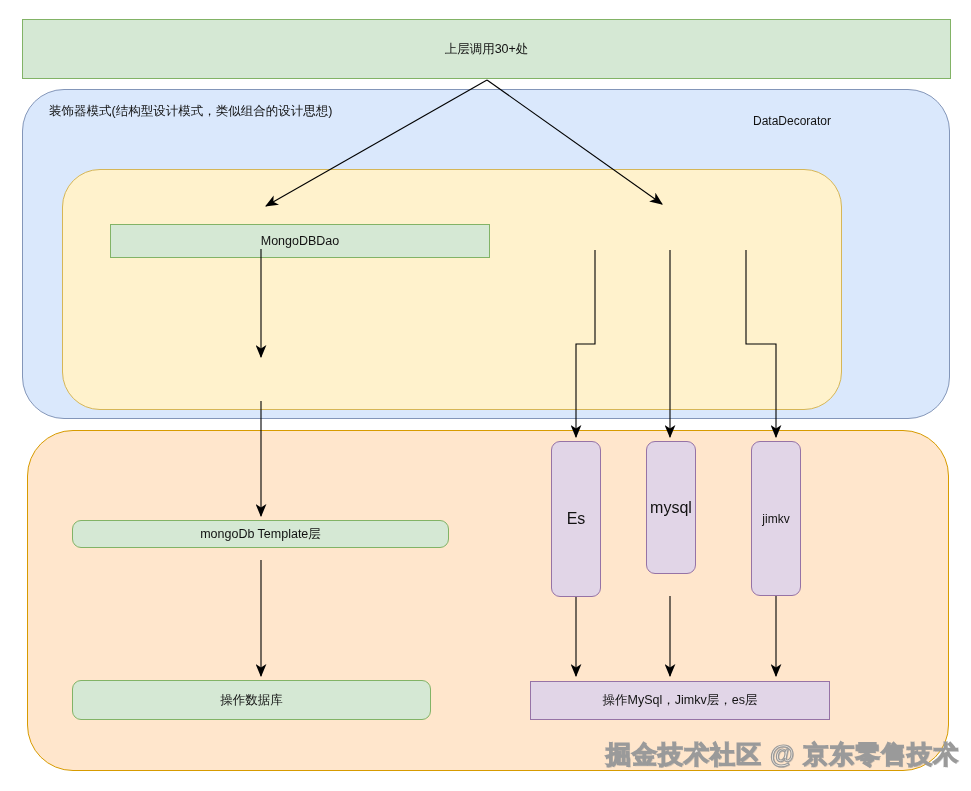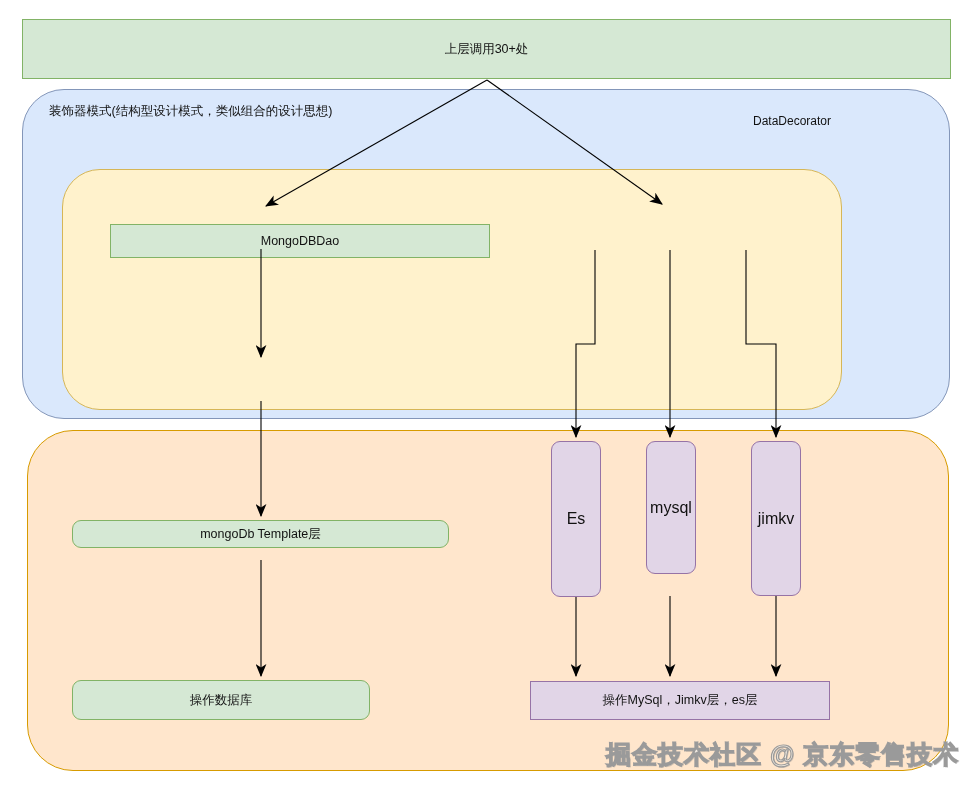--- a/index.html
+++ b/index.html
@@ -52,24 +52,24 @@
   .purple{
     background:var(--purple-fill,#e1d5e7);
     border:1px solid var(--purple-border,#9673a6);
   }
   .rounded{border-radius:9px;}
   .node-top     {left:22px; top:19px; width:929px;height:60px;}
   .node-dao     {left:70px; top:224px;width:380px;height:34px;margin-left:40px;}
   .node-wrapper {left:520px;top:210px;width:301px;height:40px;}
   .node-daoimpl {left:71px; top:361px;width:379px;height:40px;}
   .node-template{left:72px; top:520px;width:377px;height:28px;}
-  .node-db      {left:72px; top:680px;width:298px;height:40px;}
+  .node-db      {left:72px; top:680px;width:359px;height:40px;}
   .node-es      {left:551px;top:441px;width:50px;height:156px;font-size:16px;}
   .node-mysql   {left:646px;top:441px;width:50px;height:133px;font-size:16px;}
-  .node-jimkv   {left:751px;top:441px;width:50px;height:155px;font-size:16px;}
+  .node-jimkv   {left:751px;top:441px;width:50px;height:155px;font-size:12px;}
   .node-mysqlop {left:530px;top:681px;width:300px;height:39px;}
   
   .edges{
     position:absolute;left:0;top:0;width:971px;height:791px;
     pointer-events:none;
   }
   
   .watermark{
     position:absolute;left:606px;top:738px;
     font-size:25px;font-weight:bold;letter-spacing:1px;

